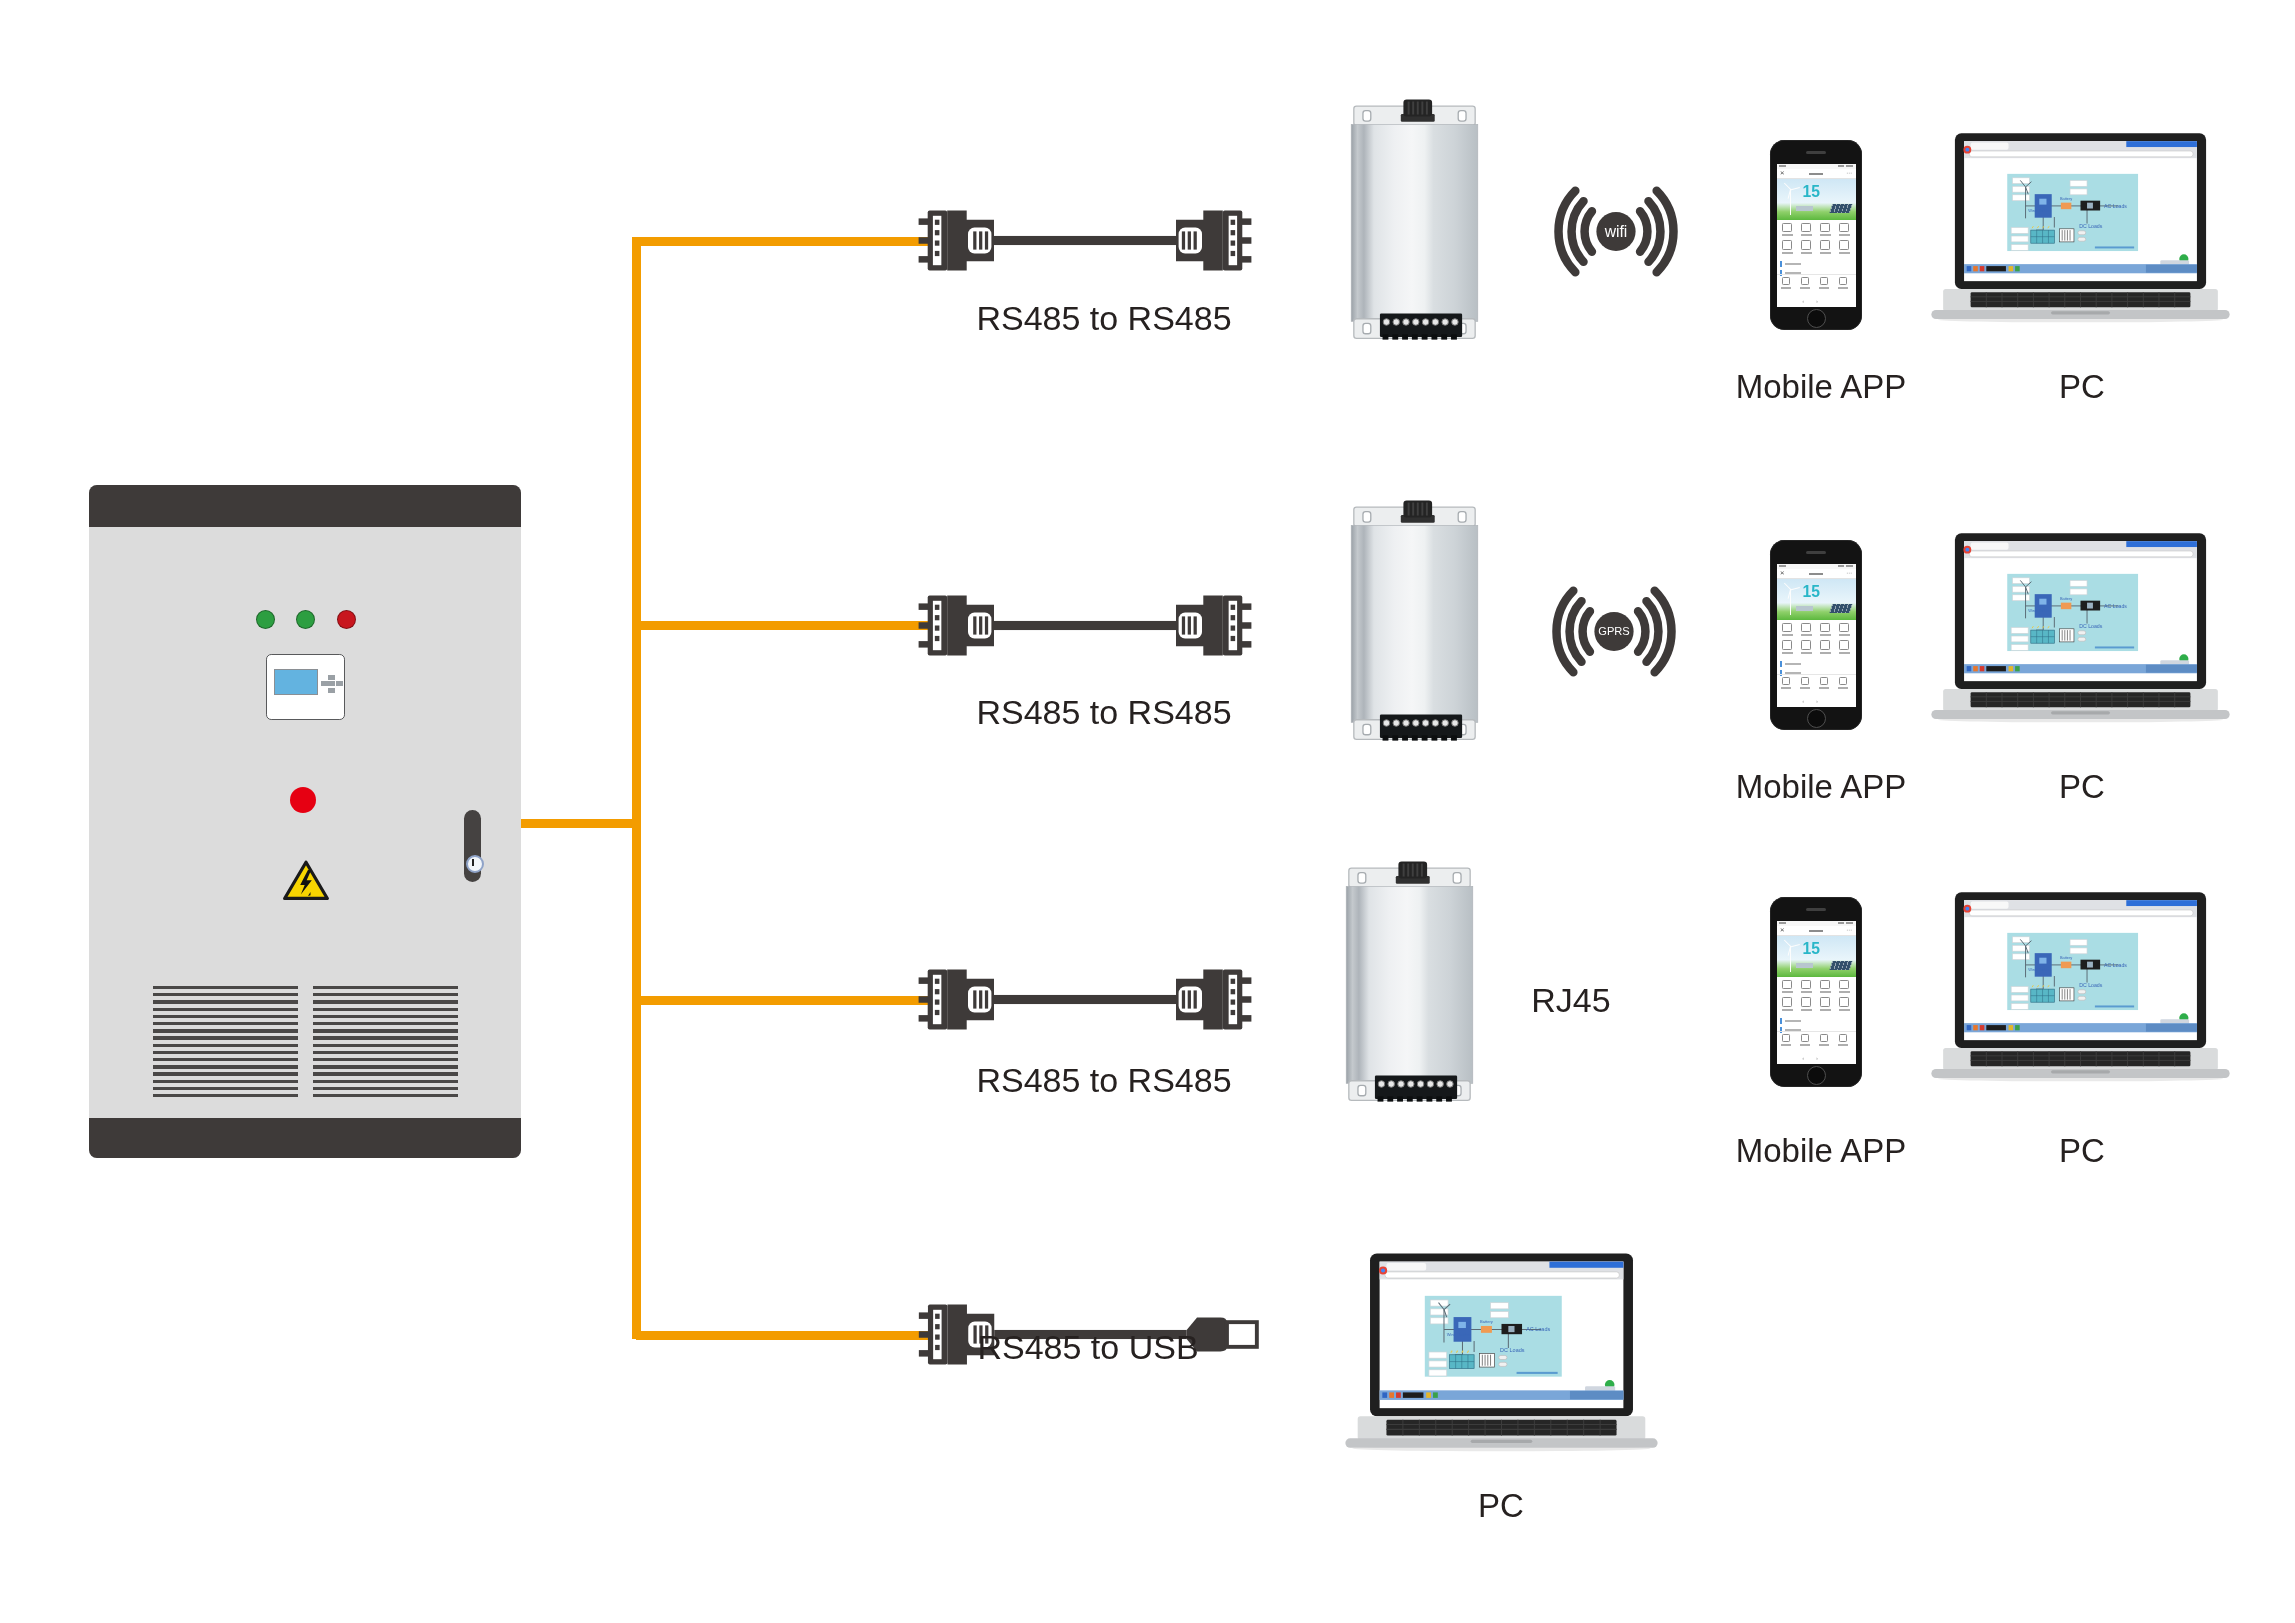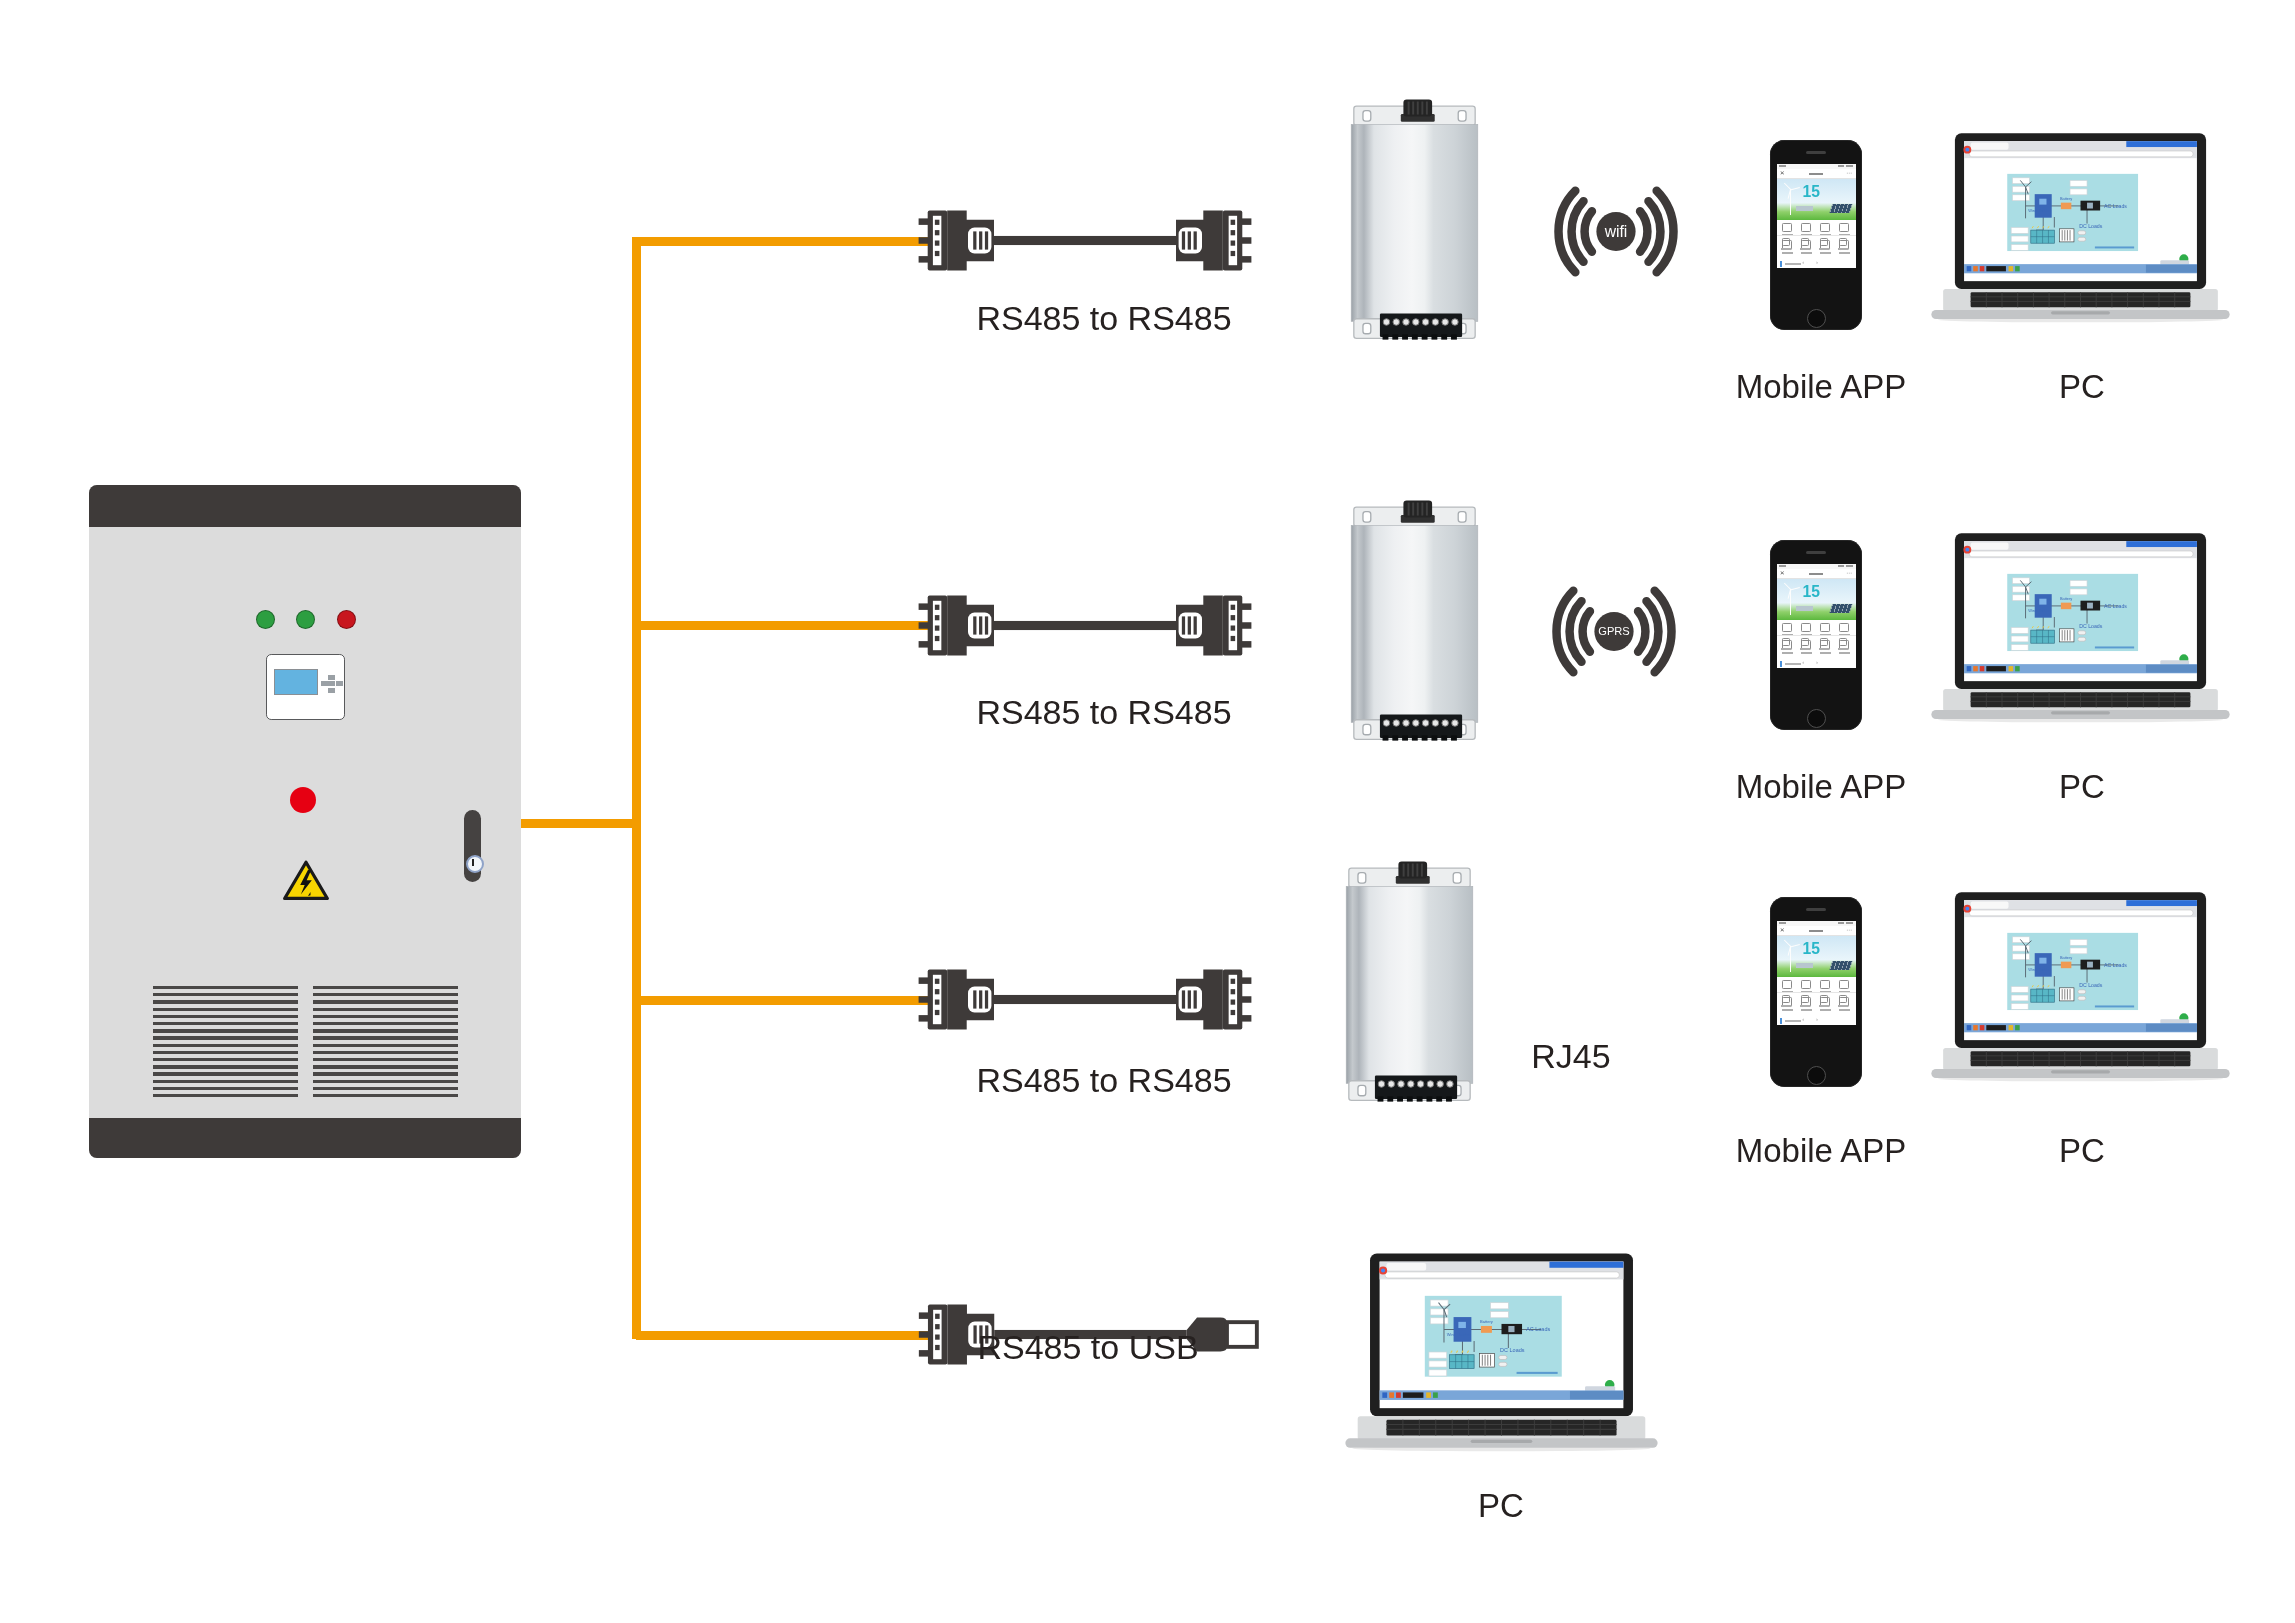--- a/index.html
+++ b/index.html
@@ -19,21 +19,21 @@
   .dpk{position:absolute;width:6.5px;height:5.2px;background:#9aa0a5;}
   .red-btn{left:201px;top:302px;width:26px;height:26px;border-radius:50%;background:#e60012;}
   .handle{left:375px;top:325px;width:17px;height:72px;background:#454241;border-radius:8.5px;}
   .keyhole{left:377px;top:370px;width:14.4px;height:14.4px;border-radius:50%;background:#f2f6fa;border:2px solid #8fa3c8;}
   .keyslot{left:383px;top:374px;width:2px;height:7.2px;background:#222;}
   .vent{top:501px;height:111px;background:repeating-linear-gradient(180deg,#4a4847 0 3.3px,rgba(0,0,0,0) 3.3px 7.2px);}
   
   .wire{position:absolute;background:#f39c00;}
   
   .phone{width:92px;height:190px;background:#131313;border-radius:14.4px;box-shadow:0 0 0 0.7px #2c2c2c inset;}
-  .ph-screen{position:absolute;left:6.5px;top:23.6px;width:79px;height:104px;background:#ffffff;overflow:hidden;}
+  .ph-screen{position:absolute;left:6.5px;top:23.6px;width:79px;height:143px;background:#ffffff;overflow:hidden;}
   .ph-speaker{position:absolute;left:36px;top:10.5px;width:19.6px;height:3.3px;border-radius:2px;background:#3f3f3f;}
   .ph-home{position:absolute;left:37px;top:169px;width:17px;height:17px;border-radius:50%;background:#0c0c0c;border:1.3px solid #4f4f4f;}
   .ph-status{height:4.6px;background:#f7f7f7;display:flex;gap:2px;padding:1.3px 2.6px 0;}
   .ph-status i{display:block;width:6.5px;height:2px;background:#9a9a9a;}
   .ph-nav{height:8.5px;position:relative;border-bottom:0.7px solid #e3e3e3;}
   .ph-nav .x{position:absolute;left:3.3px;top:0.7px;font-size:5.9px;color:#444;font-style:normal;}
   .ph-nav .t{position:absolute;left:32px;top:3.3px;width:14.4px;height:2.6px;background:#8c8c8c;}
   .ph-nav .d{position:absolute;right:3.3px;top:0.7px;font-size:5.9px;color:#777;font-style:normal;}
   .ph-hero{position:relative;height:41px;background:linear-gradient(180deg,#cfe7f5 0%,#e9f5fb 58%,#8fd06a 80%,#5cb83e 100%);overflow:hidden;}
   .hero15{position:absolute;left:26px;top:3.9px;color:#29b6c8;font-size:15.7px;font-weight:bold;}
@@ -401,21 +401,21 @@
       <path d="M80.3,33.6 A68,68 0 0 0 80.3,126.4"></path>
       <path d="M67.8,17.8 A88,88 0 0 0 67.8,142.2"></path>
       <path d="M166.8,49.1 A48,48 0 0 1 166.8,110.9"></path>
       <path d="M179.7,33.6 A68,68 0 0 1 179.7,126.4"></path>
       <path d="M192.2,17.8 A88,88 0 0 1 192.2,142.2"></path>
     </g>
     <circle cx="130" cy="80" r="30" fill="#3e3a39"></circle>
     <text x="130" y="86" text-anchor="middle" font-size="17" fill="#ffffff" font-family="Liberation Sans, sans-serif">GPRS</text>
   </svg>
 
-  <div class="lbl cable-lbl" style="left:1571px;top:1037px;text-align:right;">RJ45</div>
+  <div class="lbl cable-lbl" style="left:1571px;top:981px;text-align:right;">RJ45</div>
 
   <div class="abs phone" style="left:1770px;top:140px;">
     <div class="ph-speaker"></div>
     <div class="ph-screen">
       <div class="ph-status">
           <i></i>
           <i style="margin-left:auto"></i>
           <i></i>
         </div>
       <div class="ph-nav">

